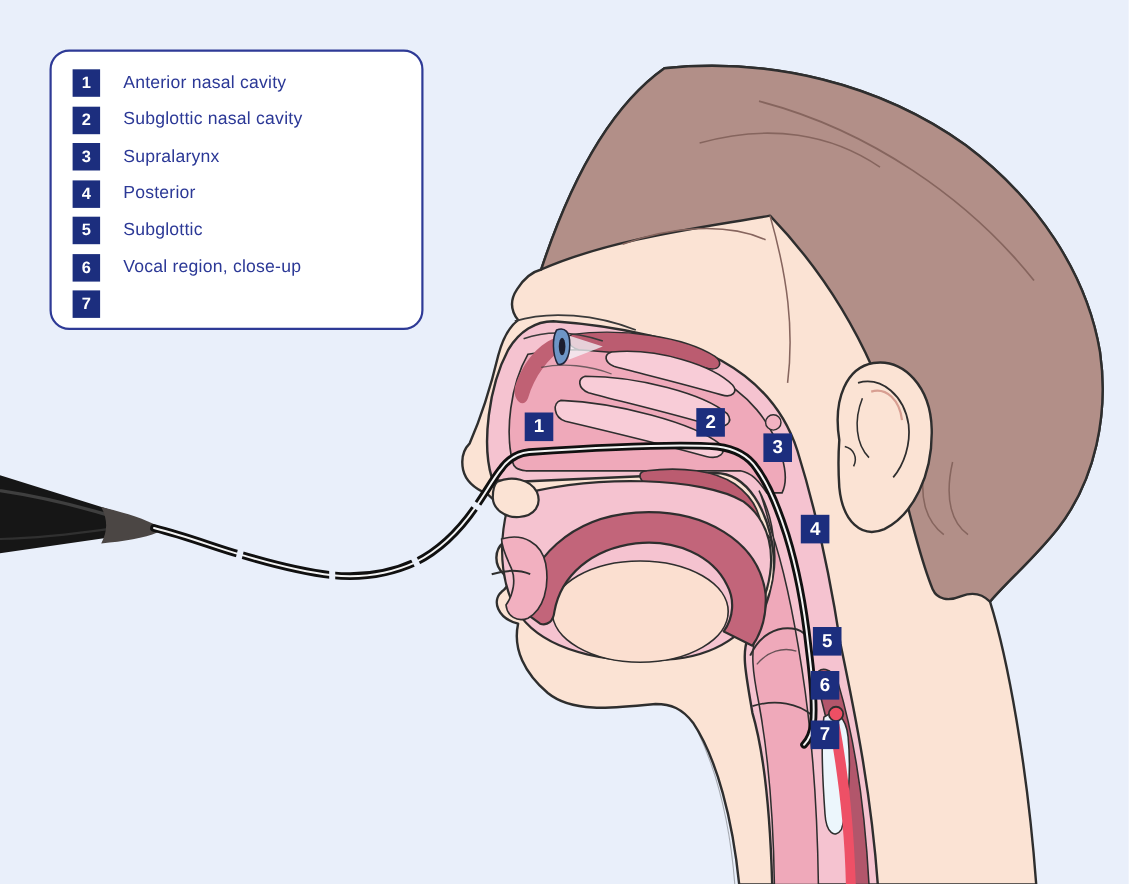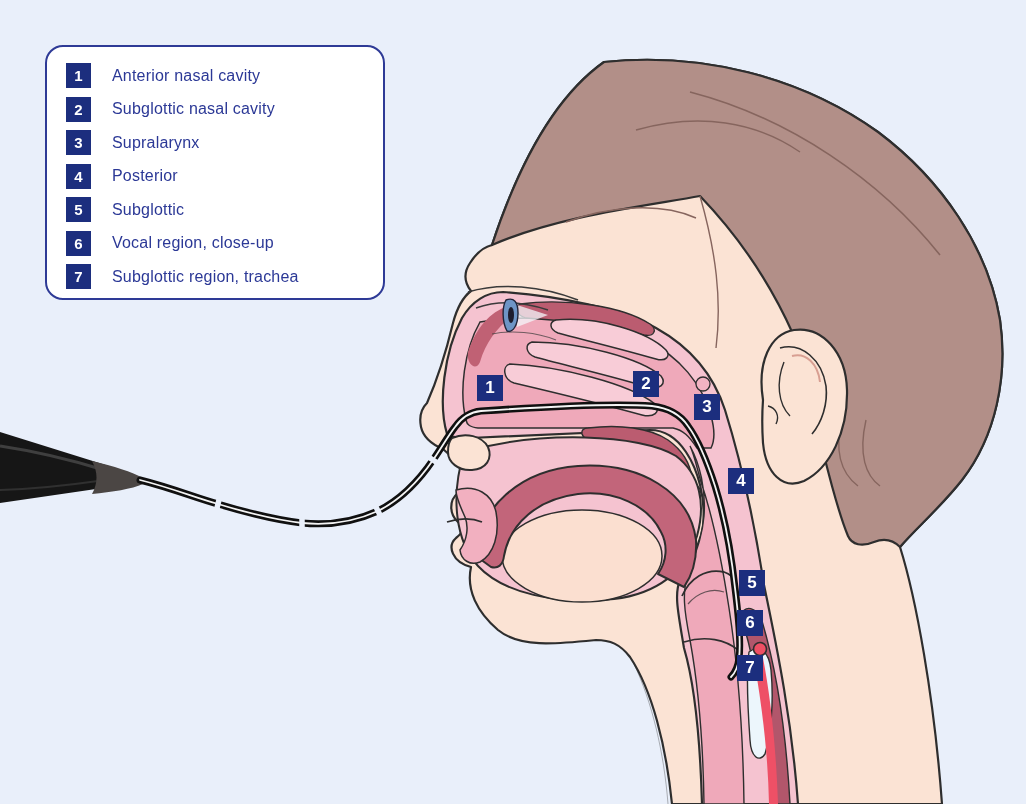--- a/index.html
+++ b/index.html
@@ -286,21 +286,20 @@
     <div class="legend-row">
       <div class="legend-badge">5</div>
       <div class="legend-label">Subglottic</div>
     </div>
     <div class="legend-row">
       <div class="legend-badge">6</div>
       <div class="legend-label">Vocal region, close-up</div>
     </div>
     <div class="legend-row">
       <div class="legend-badge">7</div>
-      <div class="legend-label">Subglottic region, trachea</div>
     </div>
   </div>
 
   <div class="marker" style="left:477px;top:375px;">1</div>
   <div class="marker" style="left:633px;top:371px;">2</div>
   <div class="marker" style="left:694px;top:394px;">3</div>
   <div class="marker" style="left:728px;top:468px;">4</div>
   <div class="marker" style="left:739px;top:570px;">5</div>
   <div class="marker" style="left:737px;top:610px;">6</div>
   <div class="marker" style="left:737px;top:655px;">7</div>

